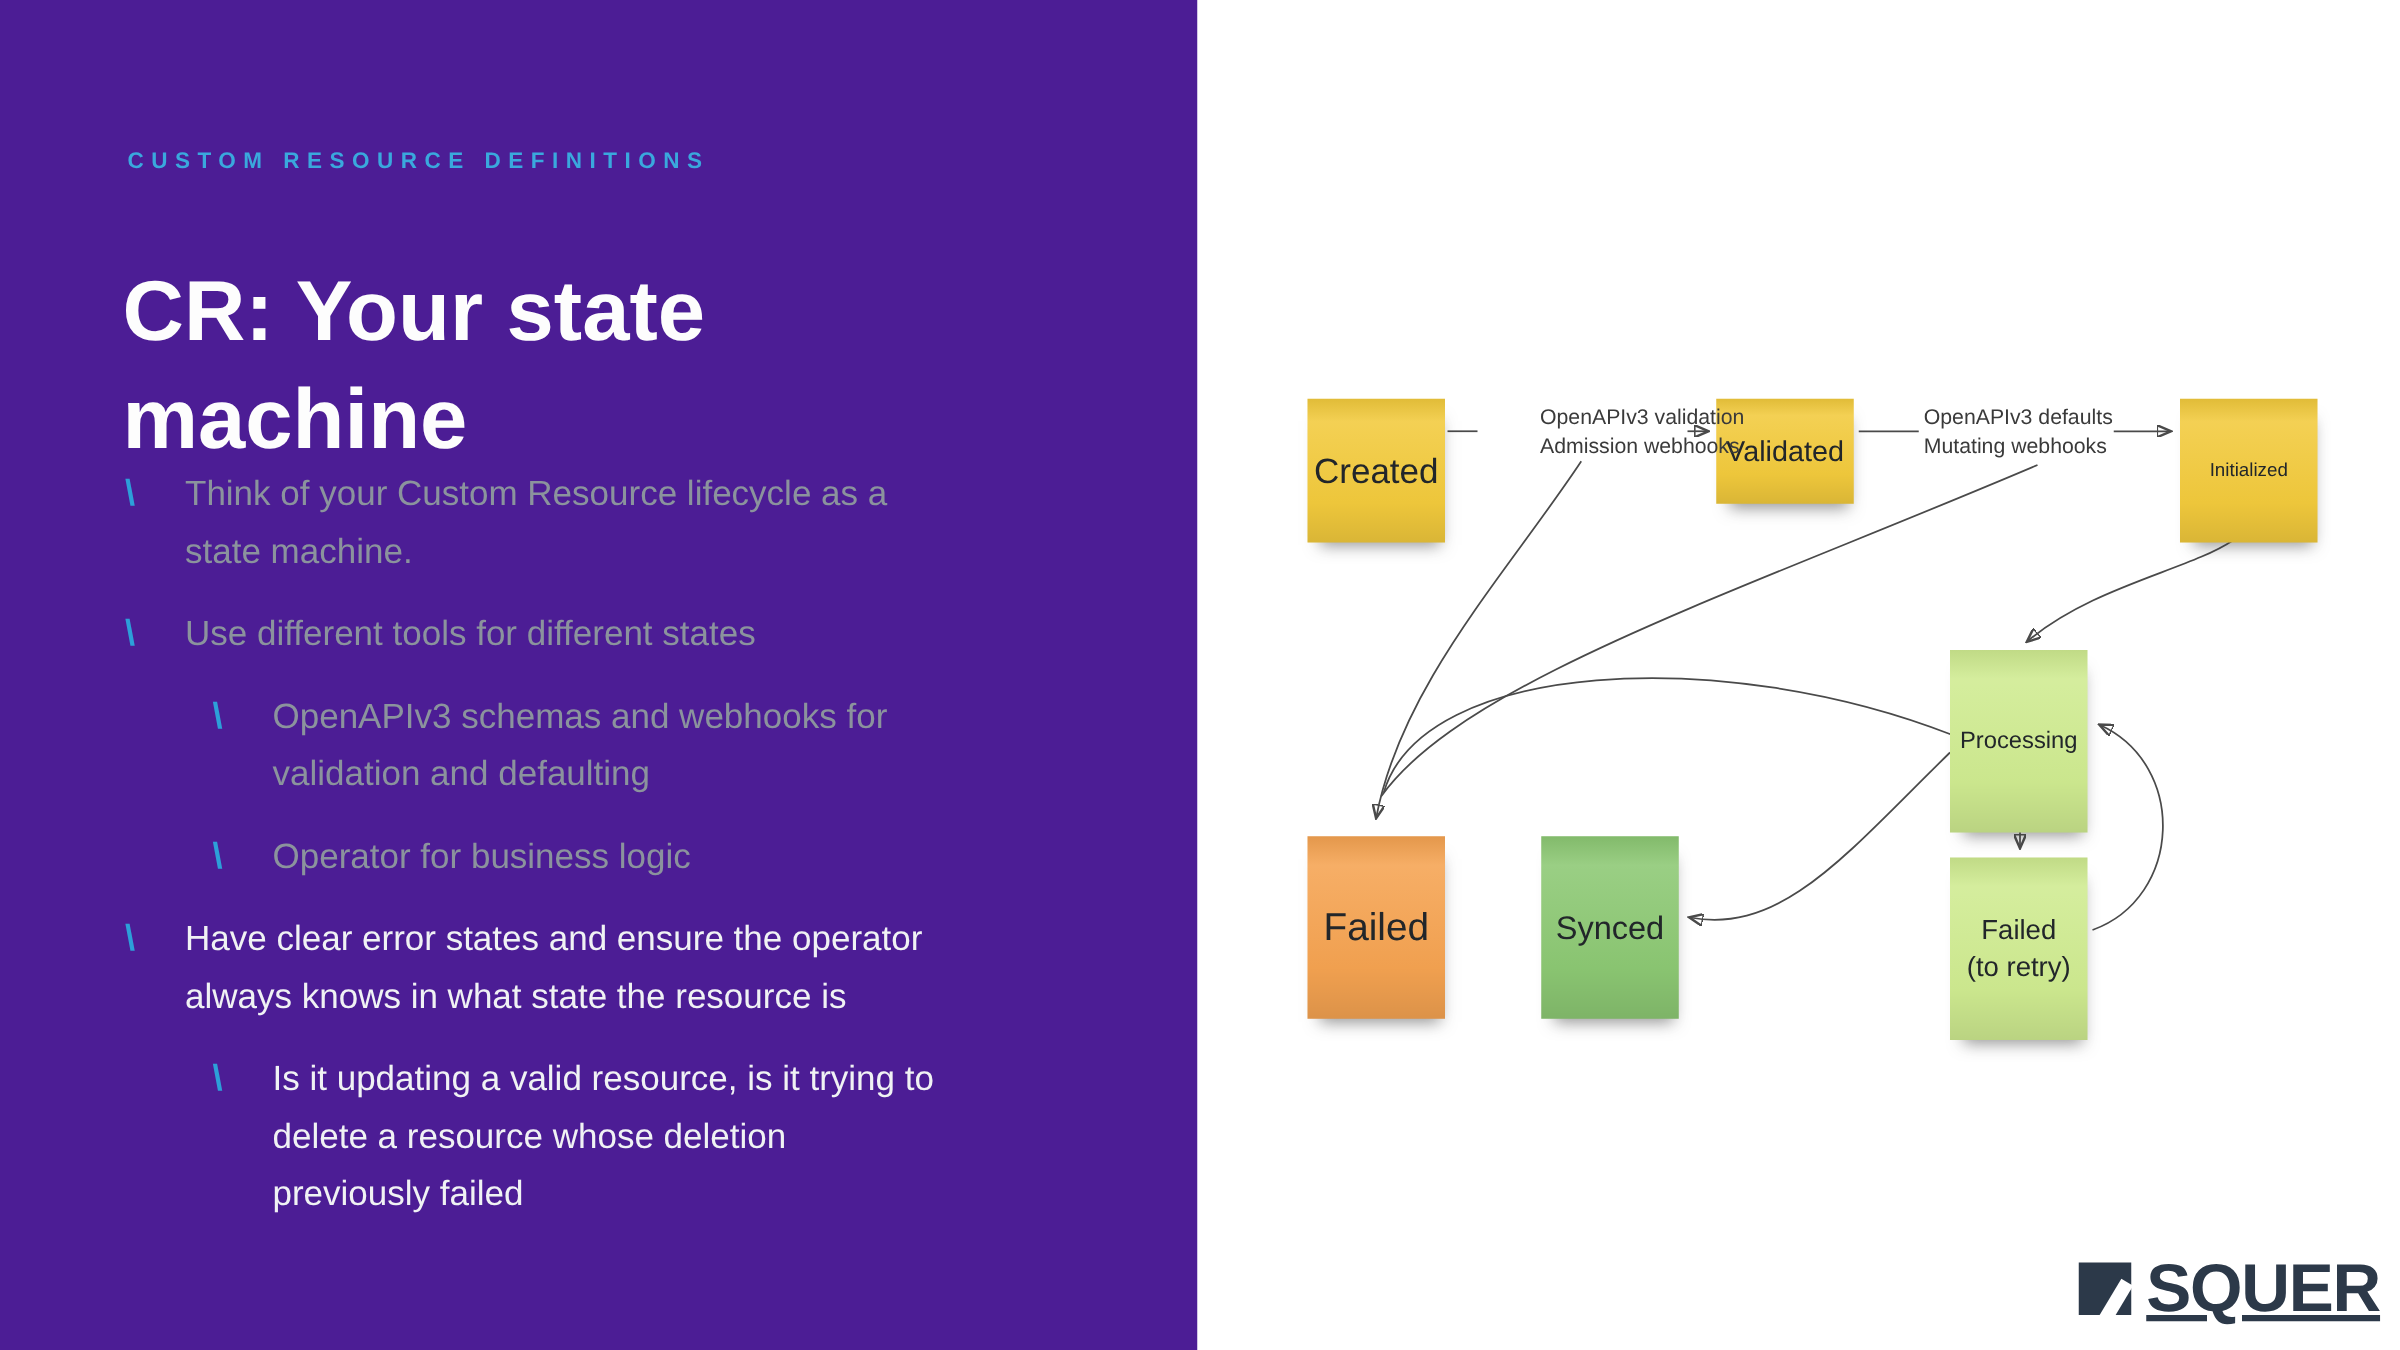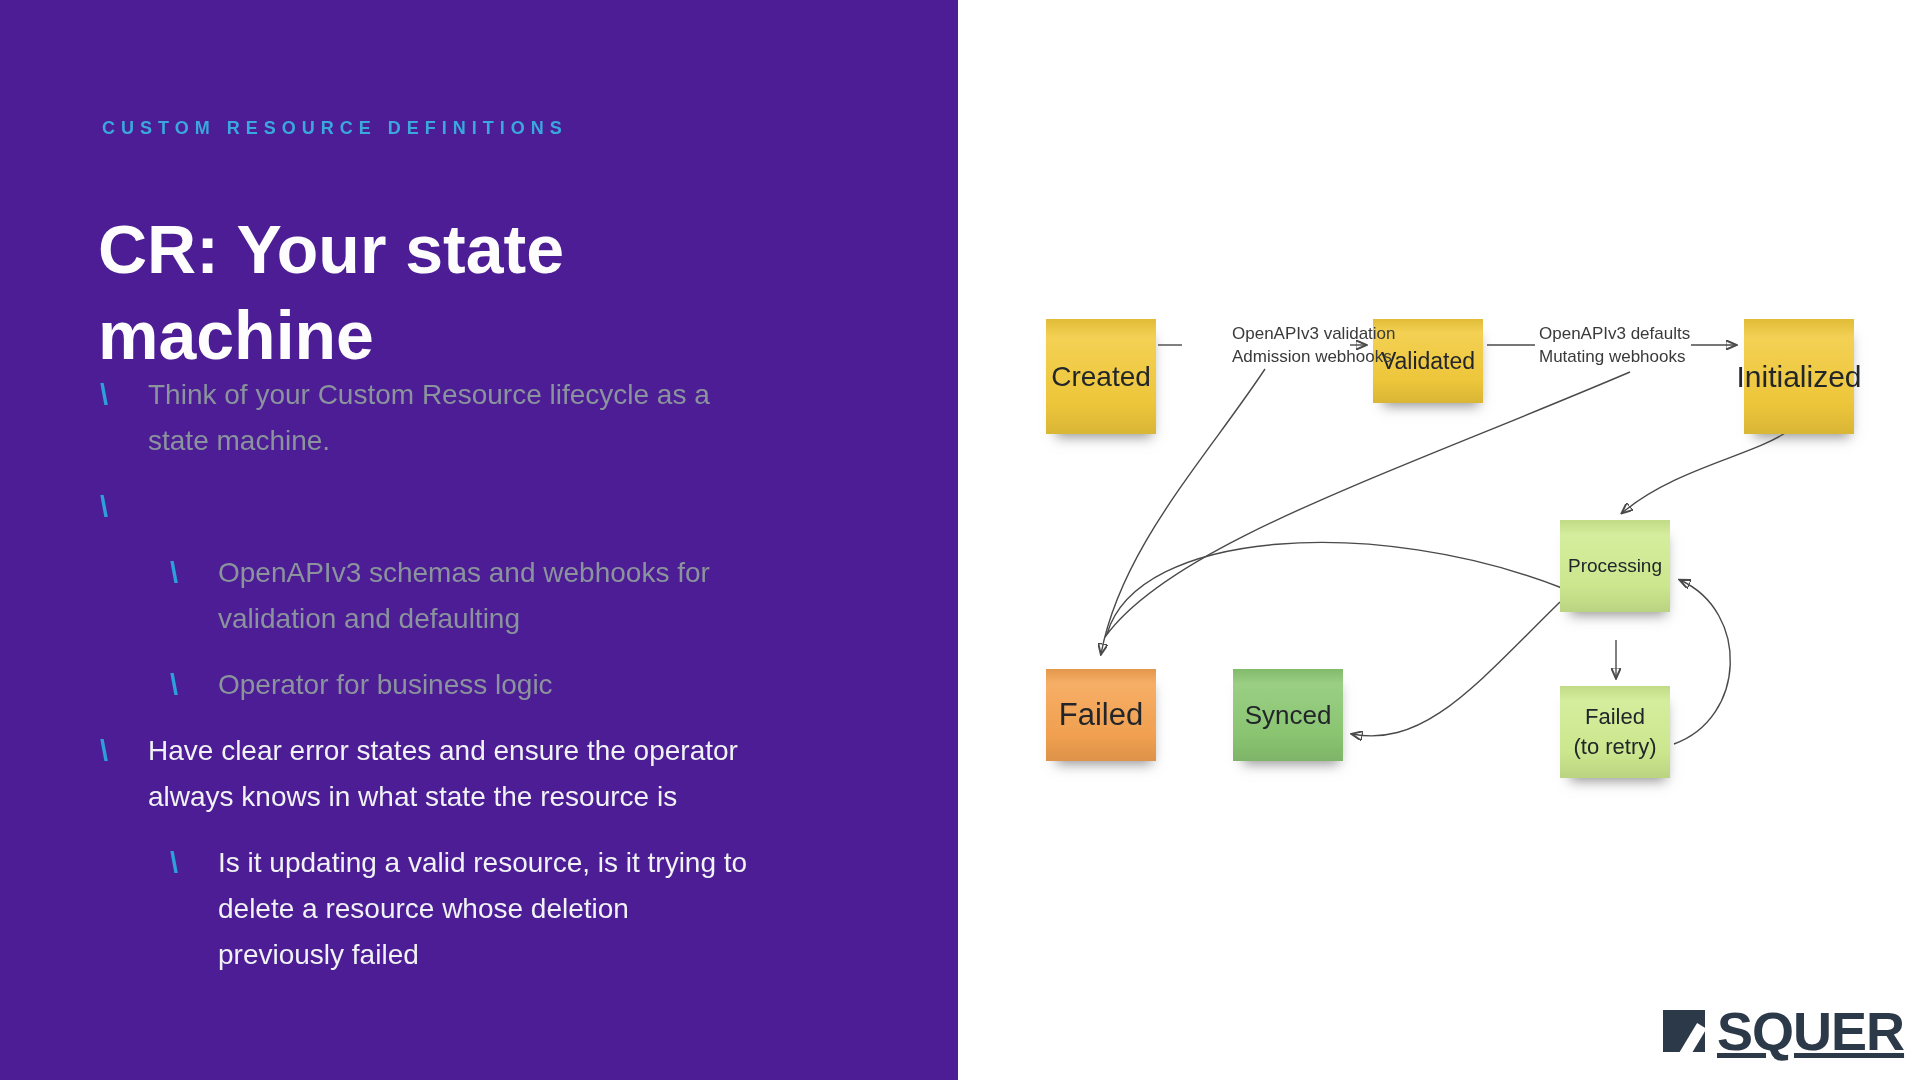--- a/index.html
+++ b/index.html
@@ -19,32 +19,32 @@
                   font-weight:bold; color:#2d9fd9; }
   .bullet .text { font-size:28px; line-height:46px; white-space:pre-line; }
   .bullet.dim .text { color:#8b939d; }
   .bullet.bright .text { color:#f0f2f4; }
 
   
   .right-panel { position:absolute; left:958px; top:0; width:962px; height:1080px; background:#ffffff; }
   .arrows { position:absolute; left:0; top:0; width:962px; height:1080px; }
   .arrows path { fill:none; stroke:#4a4a4a; stroke-width:1.4; }
 
-  .note { position:absolute; width:110px; height:92px; display:flex; align-items:center;
+  .note { position:absolute; width:110px; height:146px; display:flex; align-items:center;
           justify-content:center; text-align:center; color:#22262a;
           background-image:linear-gradient(180deg, rgba(0,0,0,0.07), rgba(255,255,255,0.12) 16%, rgba(0,0,0,0.02) 72%, rgba(0,0,0,0.10));
           box-shadow:3px 10px 12px -7px rgba(60,60,60,0.55); white-space:pre-line; }
   .note.yellow { background-color:#f2ca3c;margin-top:40px; }
   .note.orange { background-color:#f5a351; }
   .note.green  { background-color:#8cc873; }
   .note.lgreen { background-color:#cfeb90; }
 
   .n-created     { left:88px;  top:279px; height:115px; font-size:28px; }
   .n-validated   { left:415px; top:279px; height:84px; font-size:23px; }
-  .n-initialized { left:786px; top:279px; height:115px; font-size:30px; }
+  .n-initialized { left:786px; top:279px; height:115px; font-size:15px; }
   .n-processing  { left:602px; top:520px; font-size:19px; }
   .n-retry       { left:602px; top:686px; font-size:22px; line-height:1.35; }
   .n-failed      { left:88px;  top:669px; font-size:31px; }
   .n-synced      { left:275px; top:669px; font-size:26px; }
 
   .elabel { position:absolute; font-size:17px; line-height:23px; color:#3a3a3a; white-space:pre-line; }
   .elabel-1 { left:226px; top:322px;margin-left:48px; }
   .elabel-2 { left:581px; top:322px; }
 
   
@@ -65,20 +65,21 @@
 machine</h1>
 
     <div class="bullets">
       <div class="bullet l1 dim">
         <span class="mark">\</span>
         <span class="text">Think of your Custom Resource lifecycle as a
 state machine.</span>
       </div>
       <div class="bullet l1 dim">
         <span class="mark">\</span>
+        <span class="text">Use different tools for different states</span>
       </div>
       <div class="bullet l2 dim">
         <span class="mark">\</span>
         <span class="text">OpenAPIv3 schemas and webhooks for
 validation and defaulting</span>
       </div>
       <div class="bullet l2 dim">
         <span class="mark">\</span>
         <span class="text">Operator for business logic</span>
       </div>

